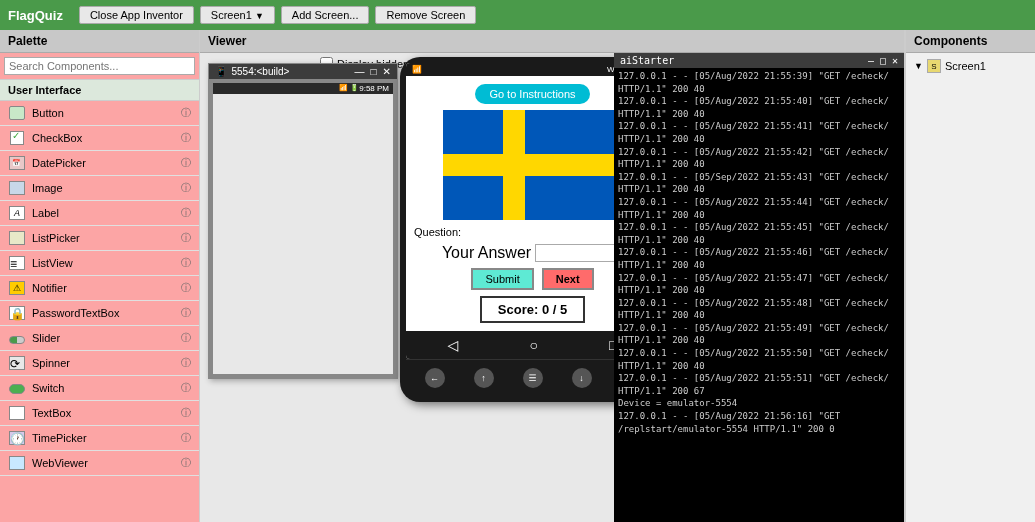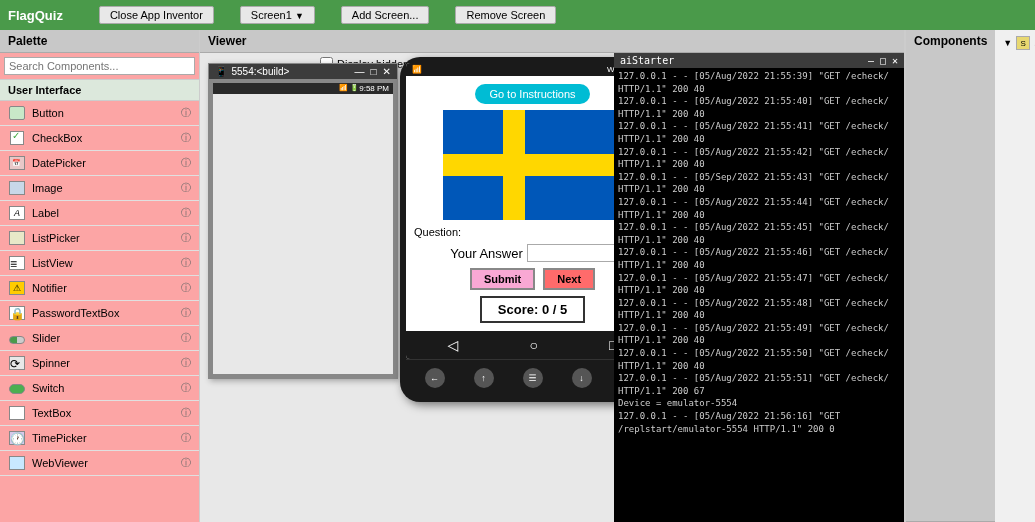--- a/index.html
+++ b/index.html
@@ -4,21 +4,21 @@
   <style>
     * { margin: 0; padding: 0; box-sizing: border-box; }
     body { font-family: Arial, sans-serif; font-size: 12px; background: #d4d0c8; overflow: hidden; width: 1035px; height: 522px; }
 
     
     #topbar {
       display: flex; align-items: center; background: #4a9a4a; height: 30px; padding: 0 8px; gap: 6px;
     }
     #topbar .app-title { color: white; font-weight: bold; font-size: 13px; margin-right: 10px; }
     .top-btn {
-      background: #e8e8e8; border: 1px solid #aaa; padding: 2px 10px; font-size: 11px; cursor: pointer; border-radius: 2px; margin-left: 20px;
+      background: #e8e8e8; border: 1px solid #aaa; padding: 2px 10px; font-size: 11px; cursor: pointer; border-radius: 2px;
     }
     .top-btn.dropdown { }
     .top-btn .arrow { font-size: 9px; }
 
     
     #main { display: flex; height: 492px; }
 
     
     #palette { width: 200px; background: #fca5a5; border-right: 1px solid #ccc; display: flex; flex-direction: column; }
     #palette-header { background: #c8c8c8; padding: 4px 8px; font-weight: bold; font-size: 12px; border-bottom: 1px solid #aaa; }
@@ -54,39 +54,39 @@
     #phone-screen { background: white; border-radius: 4px; overflow: hidden; }
     #phone-status-bar { background: #1a1a1a; color: white; font-size: 8px; padding: 2px 6px; display: flex; justify-content: space-between; align-items: center; }
     #phone-status-icons { display: flex; align-items: center; gap: 2px; }
     #phone-app-bar { background: #2196F3; color: white; padding: 6px 10px; font-size: 13px; }
     #phone-body { background: white; padding: 8px; display: flex; flex-direction: column; align-items: center; gap: 6px; }
     #instructions-btn { background: #00BCD4; color: white; padding: 4px 14px; border-radius: 16px; font-size: 11px; cursor: pointer; border: none; }
     #flag-image { width: 180px; height: 110px; background: #0057B8; position: relative; display: flex; align-items: center; justify-content: center; }
     #flag-cross-h { position: absolute; left: 0; right: 0; top: 50%; transform: translateY(-50%); height: 22px; background: #FFD700; }
     #flag-cross-v { position: absolute; top: 0; bottom: 0; left: 60px; width: 22px; background: #FFD700; }
     #answer-row { display: flex; align-items: center; gap: 4px; }
-    #answer-label { font-size: 13px; margin-left: 12px; }
+    #answer-label { font-size: 16px; margin-left: 12px; }
     #answer-input { border: 1px solid #aaa; padding: 2px 4px; width: 100px; font-size: 11px; }
     #btn-row { display: flex; gap: 8px; }
-    #submit-btn { background: #f9a8d4; color: black; border: 2px solid #888; padding: 3px 12px; font-size: 11px; cursor: pointer; font-weight: bold; }
+    #submit-btn { background: #5eead4; color: black; border: 2px solid #888; padding: 3px 12px; font-size: 11px; cursor: pointer; font-weight: normal; }
     #next-btn { background: #FF6B6B; color: black; border: 2px solid #888; padding: 3px 12px; font-size: 11px; cursor: pointer; font-weight: bold; }
     #score-box { border: 2px solid #333; padding: 4px 16px; font-size: 13px; font-weight: bold; }
     #phone-nav-bar { background: #1a1a1a; display: flex; justify-content: space-around; padding: 6px; }
     #phone-nav-bar span { color: white; font-size: 14px; }
     #phone-bottom { background: #1a1a1a; display: flex; justify-content: space-around; padding: 8px 4px; border-top: 1px solid #333; }
     .phone-ctrl-btn { background: #555; color: white; border: none; border-radius: 50%; width: 20px; height: 20px; font-size: 9px; cursor: pointer; display: flex; align-items: center; justify-content: center; }
 
     
     #terminal { position: absolute; top: 0; right: 0; width: 290px; height: 100%; background: black; color: #ccc; font-family: monospace; font-size: 9px; }
     #terminal-titlebar { background: #3c3c3c; color: white; padding: 2px 6px; font-size: 10px; display: flex; justify-content: space-between; align-items: center; }
     #terminal-body { padding: 2px 4px; overflow-y: auto; height: calc(100% - 20px); }
     .terminal-line { line-height: 1.4; }
 
     
-    #components { width: 130px; background: #f0f0f0; border-left: 1px solid #ccc; display: flex; flex-direction: row; }
+    #components { width: 130px; background: #f0f0f0; border-left: 1px solid #ccc; display: flex; flex-direction: column; }
     #components-header { background: #c8c8c8; padding: 4px 8px; font-weight: bold; font-size: 12px; border-bottom: 1px solid #aaa; }
     #components-tree { padding: 4px; }
     .comp-item { display: flex; align-items: center; gap: 4px; padding: 2px 4px; }
     .comp-expand { font-size: 9px; cursor: pointer; }
     .comp-icon { width: 14px; height: 14px; background: #e8d870; border: 1px solid #aaa; display: flex; align-items: center; justify-content: center; font-size: 8px; }
     .comp-label { font-size: 11px; }
 
     
     .icon-button { width: 16px; height: 14px; background: #c8e8c8; border: 1px solid #888; border-radius: 2px; }
     .icon-checkbox { width: 14px; height: 14px; background: white; border: 1px solid #888; position: relative; }

